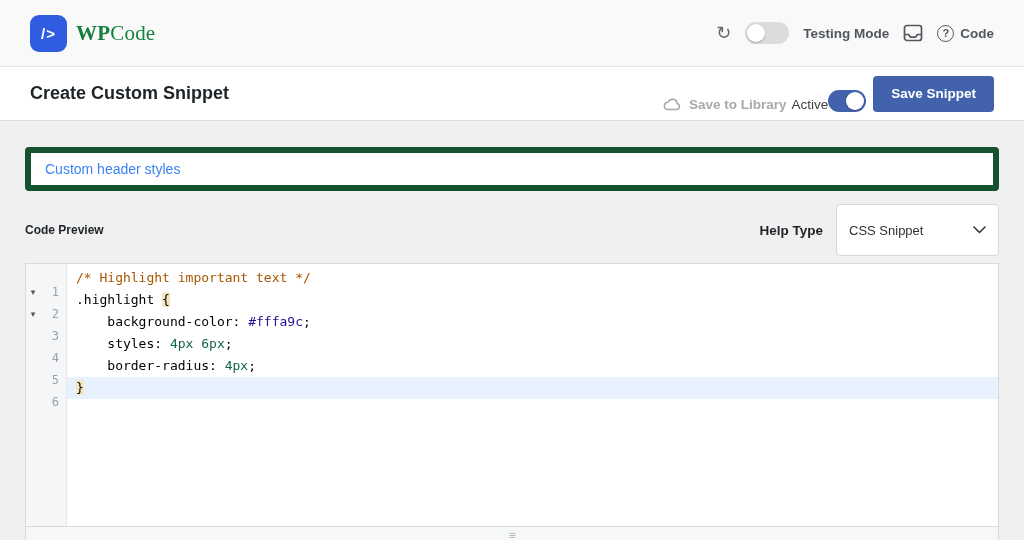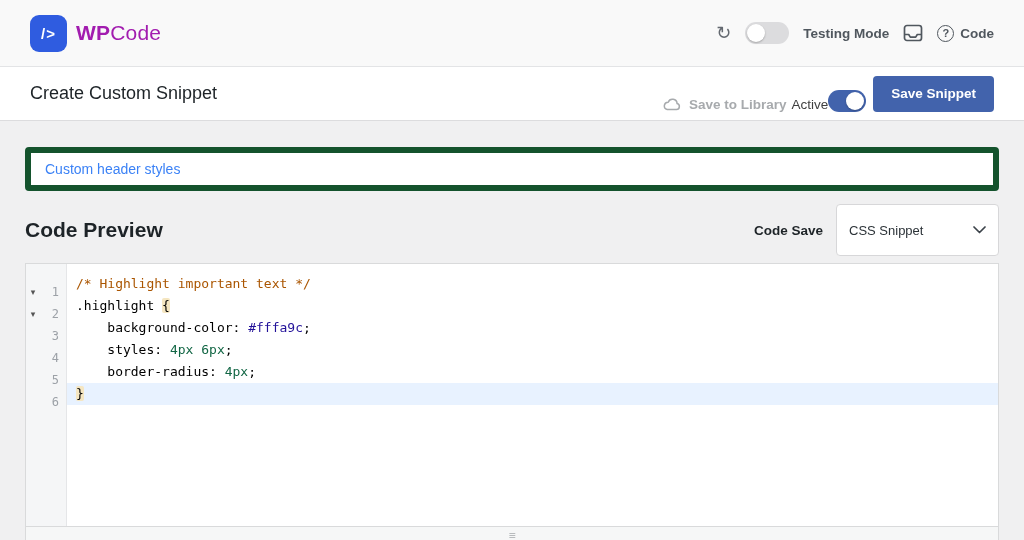--- a/index.html
+++ b/index.html
@@ -19,21 +19,21 @@
     justify-content: space-between;
     padding: 0 30px;
   }
   .brand { display: flex; align-items: center; gap: 9px; }
   .logo-box {
     width: 37px; height: 37px; border-radius: 9px;
     background: var(--logo-blue, #2f5ce0);
     color: #fff; display: flex; align-items: center; justify-content: center;
     font-weight: 700; font-size: 15px; letter-spacing: 1px;
   }
-  .wordmark { font-size: 21px; color: #a21caf; letter-spacing: .2px; }
+  .wordmark { font-size: 21px; color: #15803d; letter-spacing: .2px; font-family: Liberation Serif, serif; }
   .wordmark .wp { font-weight: 800; }
   .wordmark .code { font-weight: 400; }
   .topbar-right { display: flex; align-items: center; gap: 14px; }
   .refresh-glyph { font-size: 18px; color: #646970; line-height: 1; cursor: pointer; }
   .toggle {
     width: 44px; height: 22px; border-radius: 11px;
     background: var(--toggle-off, #dcdcde); position: relative; cursor: pointer;
     flex: none;
   }
   .toggle .knob {
@@ -51,21 +51,21 @@
     border: 1.6px solid #50575e; color: #50575e;
     font-size: 11px; font-weight: 700;
     display: flex; align-items: center; justify-content: center;
   }
   
   .page-header {
     height: 54px; background: #fff; border-bottom: 1px solid #dcdcde;
     display: flex; align-items: center; justify-content: space-between;
     padding: 0 30px;
   }
-  .page-title { font-size: 18px; font-weight: 400; color: #1d2327; }
+  .page-title { font-size: 18px; font-weight: 700; color: #1d2327; }
   .header-right { display: flex; align-items: flex-end; }
   .save-library { display: flex; align-items: center; gap: 7px; cursor: pointer; }
   .save-library span { font-size: 13.5px; font-weight: 600; color: #a7aaad; }
   .active-label { font-size: 13.5px; color: #404040; margin-left: 5px; }
   .toggle.small { width: 38px; }
   .save-btn {
     background: var(--accent, #4263ac); color: #fff;
     border: none; border-radius: 4px; height: 36px; padding: 0 18px;
     font-family: "Liberation Sans", sans-serif;
     font-size: 13.5px; font-weight: 700; cursor: pointer; margin-left: 7px;
@@ -74,21 +74,21 @@
   .content { padding: 26px 25px 0 25px; }
   .title-input {
     width: 100%; height: 37px; background: #fff;
     border: 6px solid #14532d; border-radius: 4px;
     padding: 16px 14px; font-family: "Liberation Sans", sans-serif;
     font-size: 14px; color: #3b82f6; outline: none;
   }
   .preview-row {
     margin-top: 13px; display: flex; align-items: center; justify-content: space-between;
   }
-  .section-heading { font-size: 21px; font-weight: 700; color: #1d2327; text-align: center; }
+  .section-heading { font-size: 12px; font-weight: 700; color: #1d2327; text-align: center; }
   .codetype-wrap { display: flex; align-items: center; gap: 13px; }
   .codetype-label { font-size: 13.5px; font-weight: 700; color: #1d2327; }
   .select-box {
     width: 163px; height: 52px; background: #fff;
     border: 1px solid #d7d7d9; border-radius: 4px;
     display: flex; align-items: center; justify-content: space-between;
     padding: 0 12px; font-size: 13px; color: #2c3338; cursor: pointer;
   }
   
   .editor {
@@ -101,21 +101,21 @@
   }
   .gutter-line {
     height: 22px; display: flex; align-items: center;
   }
   .fold-cell { width: 14px; text-align: center; font-size: 9px; color: #555; flex: none; }
   .num-cell {
     flex: 1; text-align: right; padding-right: 7px;
     font-family: "DejaVu Sans Mono", monospace; font-size: 12px; color: #9ca1a7;
   }
   .code-area {
-    flex: 1; padding-top: 9px; cursor: text;
+    flex: 1; padding-top: 3px; cursor: text;
     font-family: "DejaVu Sans Mono", monospace; font-size: 13px;
   }
   .code-line {
     height: 22px; line-height: 22px; white-space: pre; padding-left: 9px; color: #000;
   }
   .code-line.active { background: var(--active-line, #e8f2ff); }
   .tok-comment { color: var(--c-comment, #aa5500); }
   .tok-atom { color: var(--c-atom, #221199); }
   .tok-number { color: var(--c-number, #116644); }
   .tok-plain { color: var(--c-plain, #000); }
@@ -172,21 +172,21 @@
     <button class="save-btn">Save Snippet</button>
   </div>
 </div>
 
 <div class="content">
   <input class="title-input" type="text" value="Custom header styles" style="">
 
   <div class="preview-row">
     <div class="section-heading">Code Preview</div>
     <div class="codetype-wrap">
-      <span class="codetype-label">Code Save</span>
+      <span class="codetype-label">Help Type</span>
       <div class="select-box">
         <span>CSS Snippet</span>
         <svg width="13" height="8" viewBox="0 0 13 8">
           <polyline points="1,1 6.5,6.5 12,1" fill="none" stroke="#3c434a" stroke-width="1.7" stroke-linecap="round" stroke-linejoin="round"></polyline>
         </svg>
       </div>
     </div>
   </div>
 
   <div class="editor">

